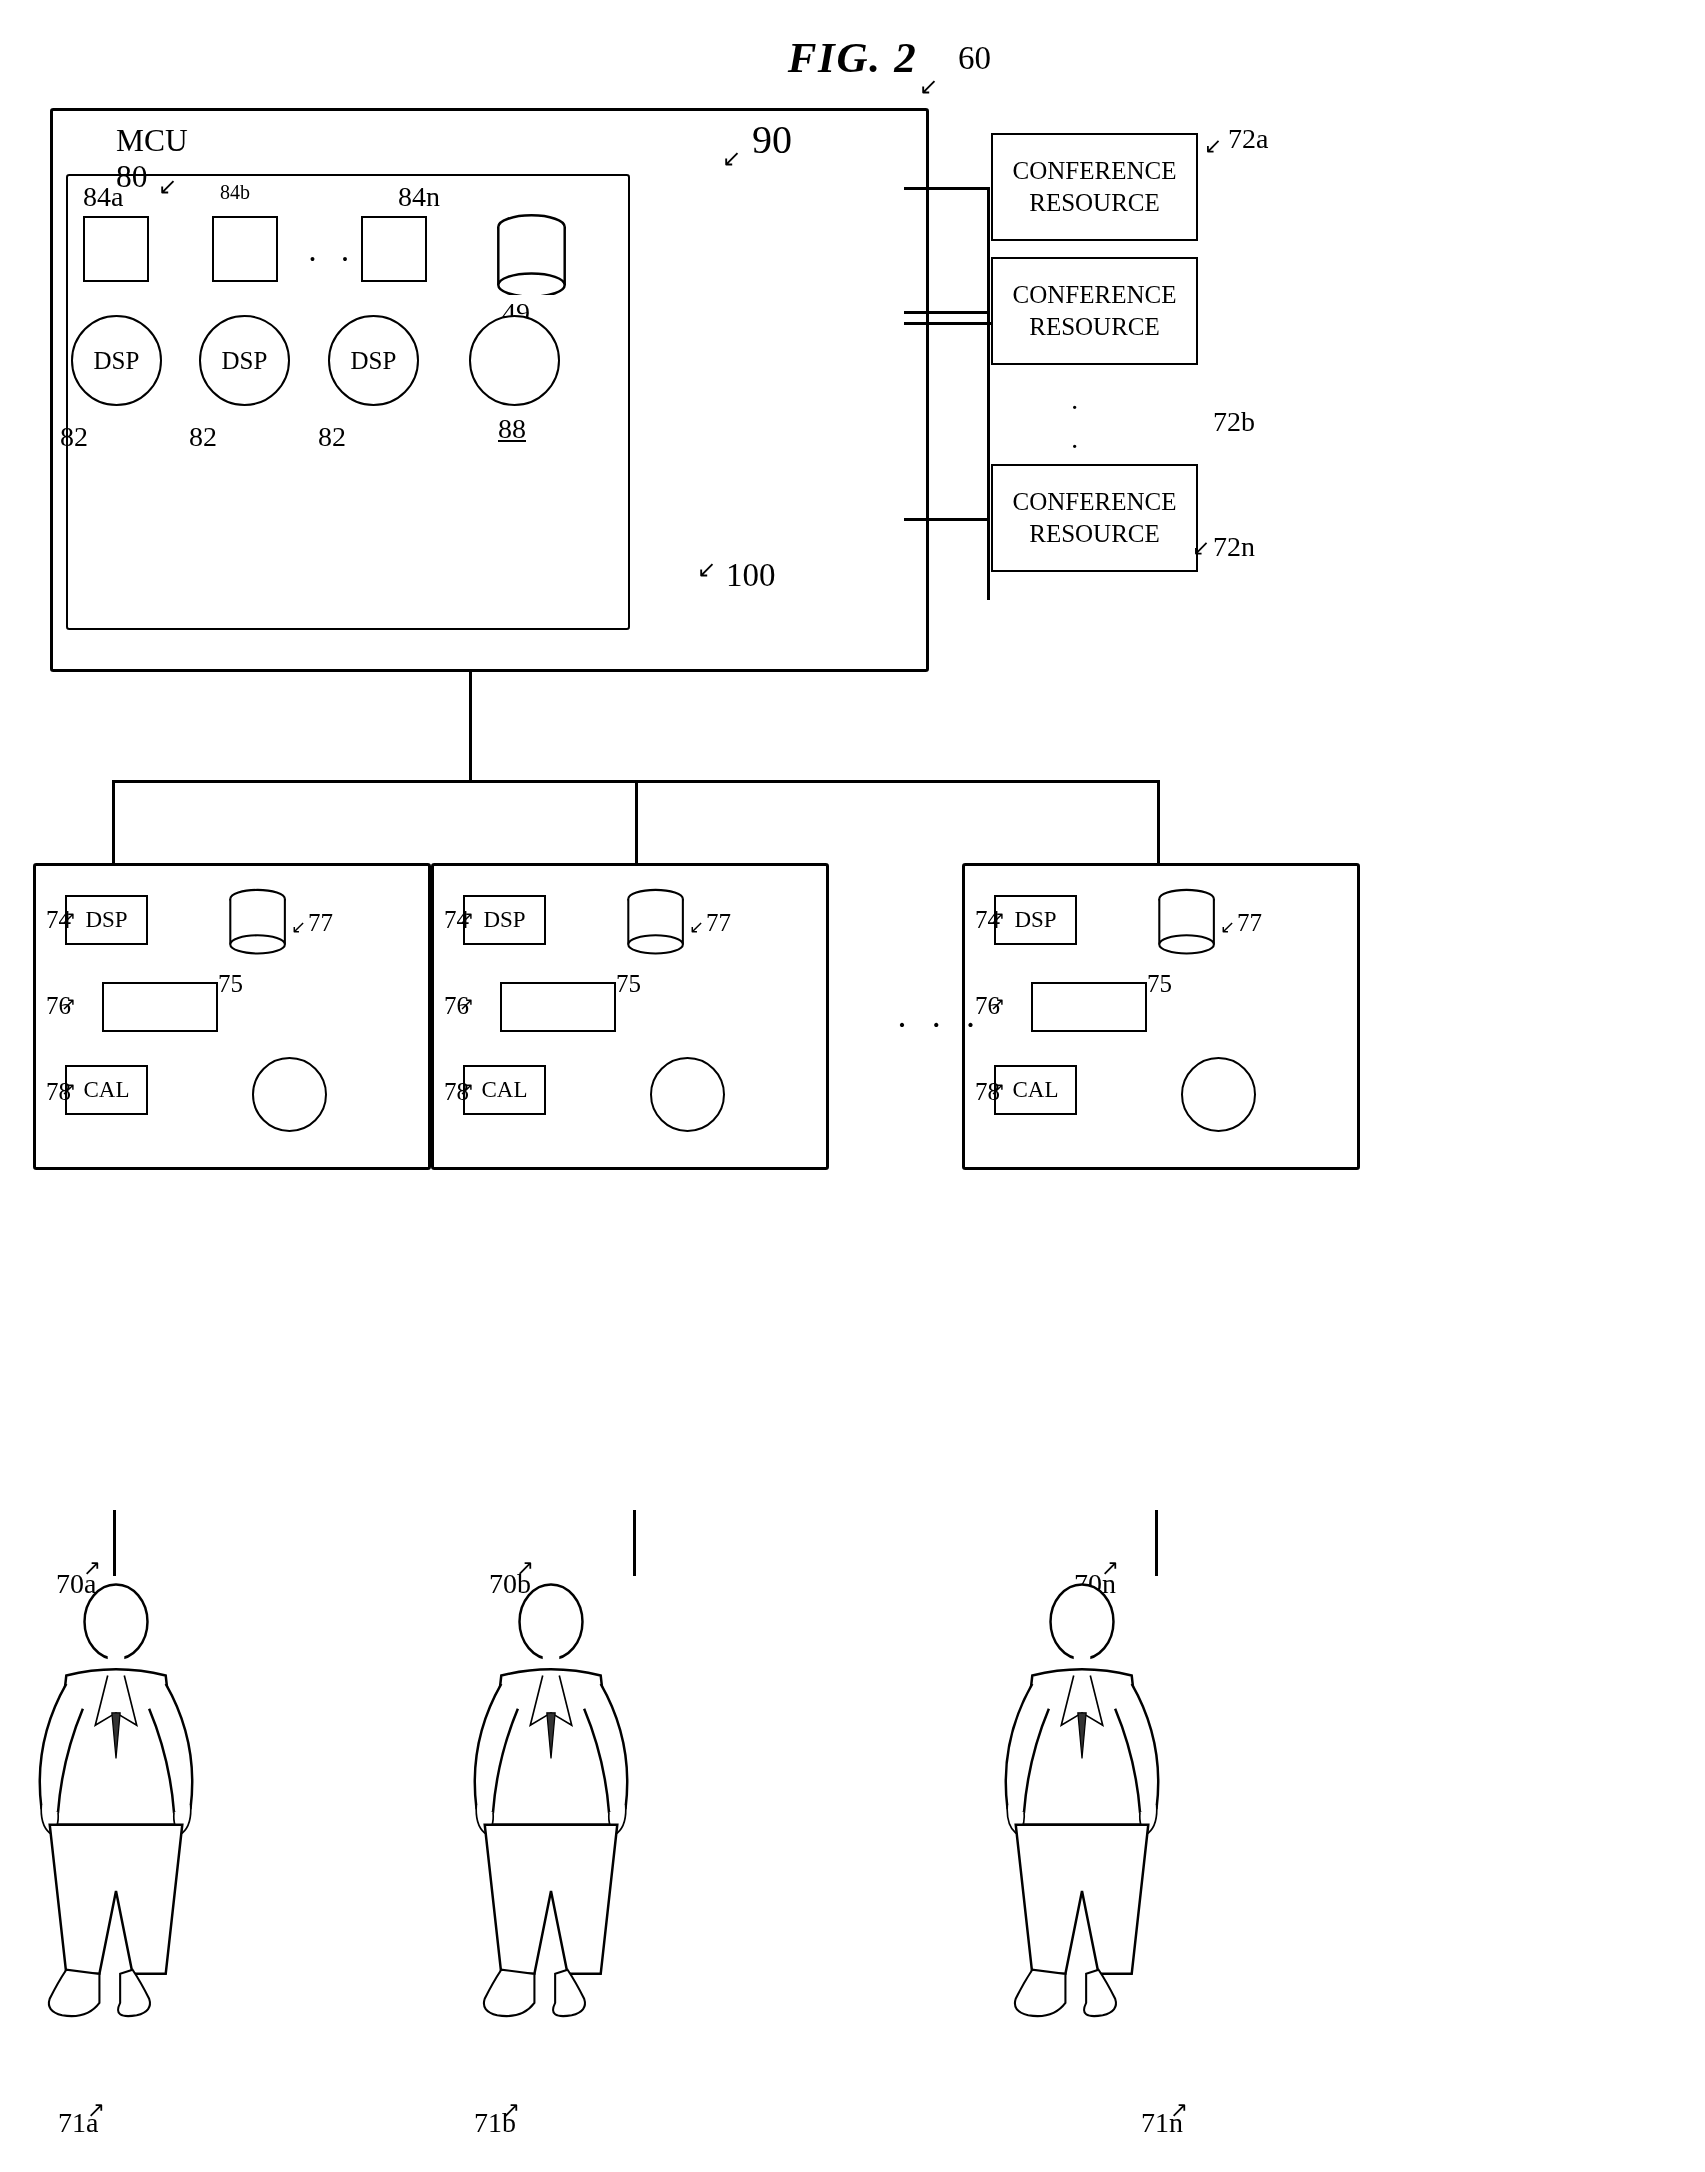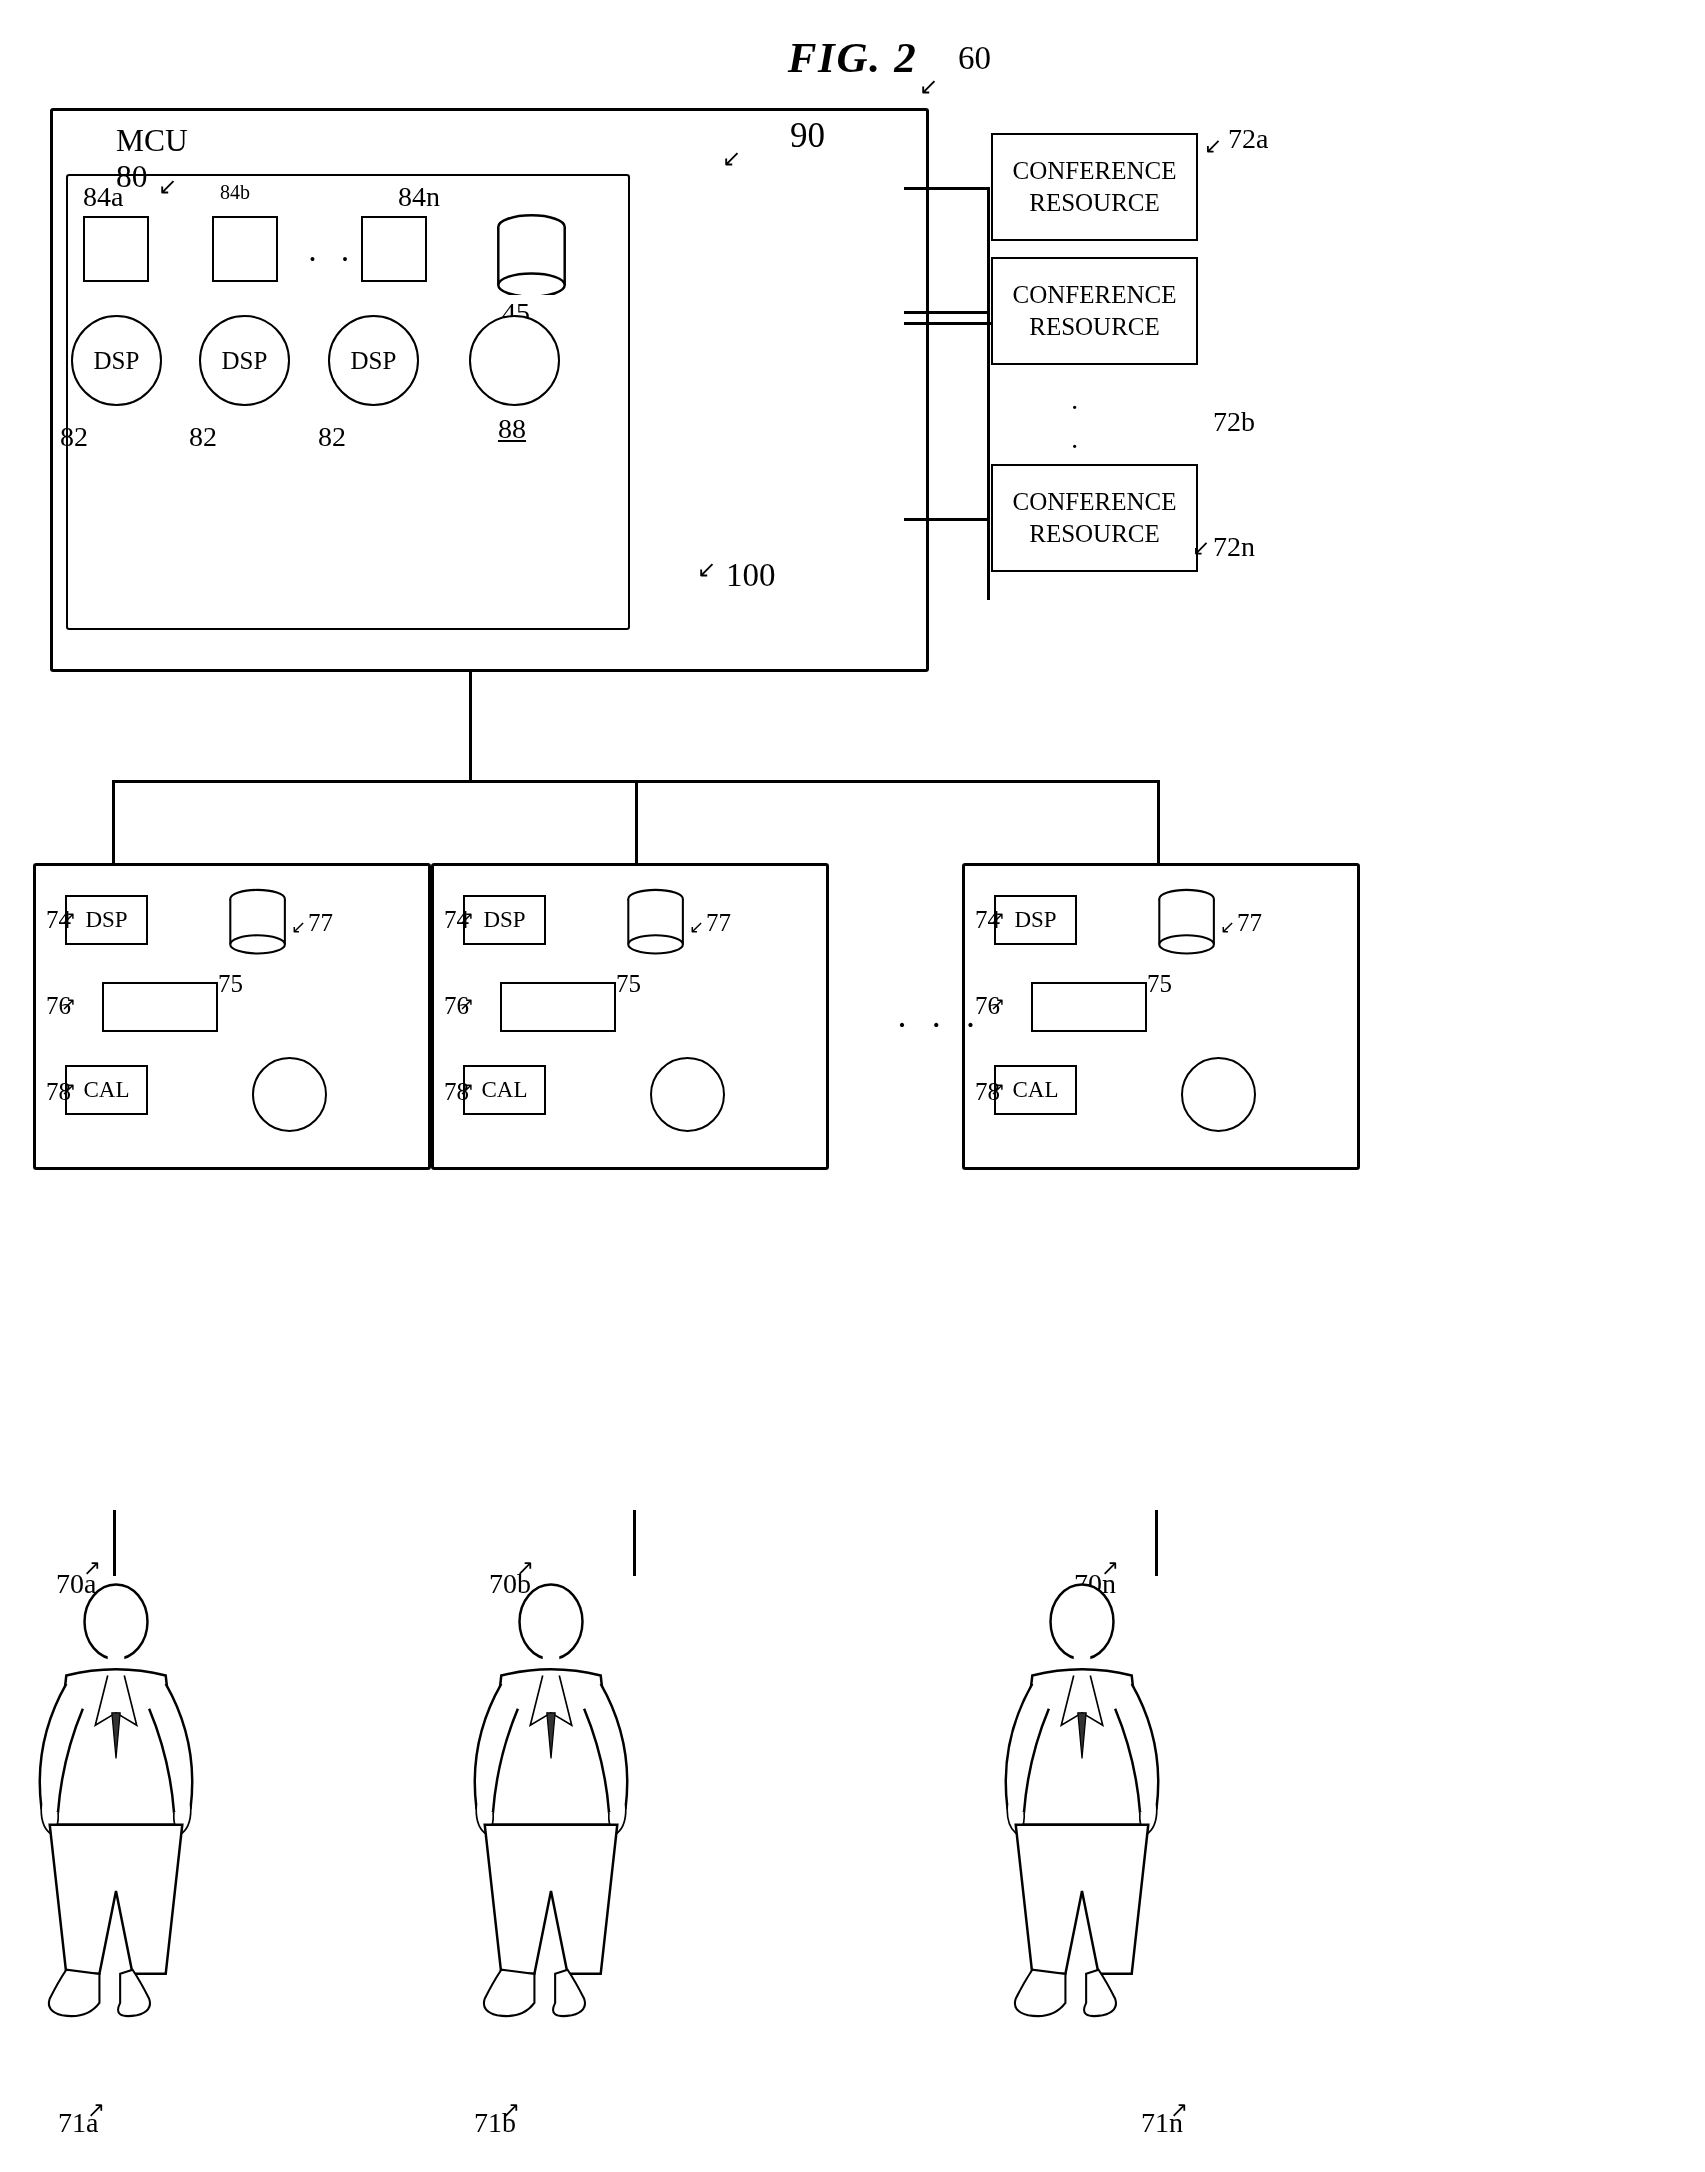--- a/index.html
+++ b/index.html
@@ -311,40 +311,40 @@
 
   <div style="position:absolute;top:212px;left:494px;">
     <svg width="75" height="83" viewBox="0 0 90 100">
       <ellipse cx="45" cy="18" rx="40" ry="14" fill="white" stroke="black" stroke-width="3"></ellipse>
       <rect x="5" y="18" width="80" height="70" fill="white" stroke="none"></rect>
       <line x1="5" y1="18" x2="5" y2="88" stroke="black" stroke-width="3"></line>
       <line x1="85" y1="18" x2="85" y2="88" stroke="black" stroke-width="3"></line>
       <ellipse cx="45" cy="88" rx="40" ry="14" fill="white" stroke="black" stroke-width="3"></ellipse>
     </svg>
   </div>
-  <div style="position:absolute;top:297px;left:502px;font-size:28px;text-decoration:underline;">45</div>
+  <div style="position:absolute;top:297px;left:502px;font-size:28px;text-decoration:underline;">49</div>
 
   <div class="dsp-circle dsp1">
       <span>DSP</span>
     </div>
   <div class="dsp-circle dsp2">
       <span>DSP</span>
     </div>
   <div class="dsp-circle dsp3">
       <span>DSP</span>
     </div>
 
   <div class="circle-88"></div>
   <div style="position:absolute;top:413px;left:498px;font-size:28px;text-decoration:underline;">88</div>
 
   <div style="position:absolute;top:421px;left:60px;font-size:28px;">82</div>
   <div style="position:absolute;top:421px;left:189px;font-size:28px;">82</div>
   <div style="position:absolute;top:421px;left:318px;font-size:28px;">82</div>
 
-  <div style="position:absolute;top:116px;left:790px;font-size:35px;">90</div>
+  <div style="position:absolute;top:116px;left:752px;font-size:40px;">90</div>
   <div style="position:absolute;top:145px;left:722px;font-size:23px;">↙</div>
 
 
 
   <div style="position:absolute;top:557px;left:726px;font-size:33px;">100</div>
   <div style="position:absolute;top:556px;left:697px;font-size:23px;">↙</div>
 
   <div style="position:absolute;top:123px;left:1228px;font-size:28px;">72a</div>
   <div style="position:absolute;top:133px;left:1204px;font-size:21.6px;">↙</div>
 

